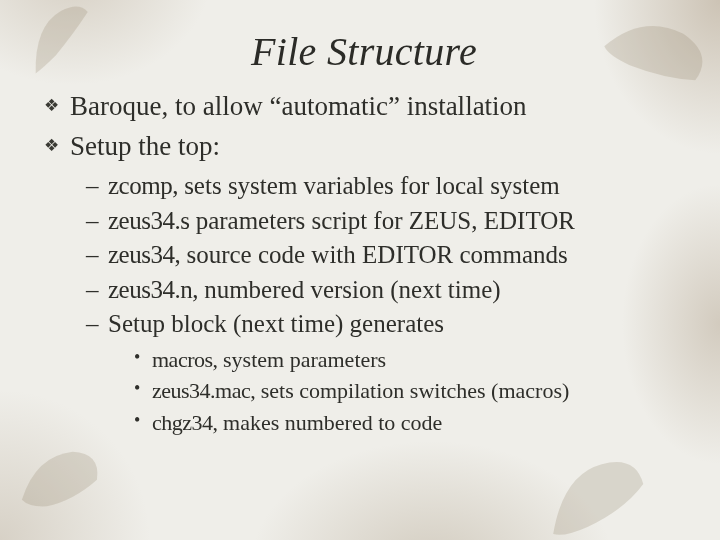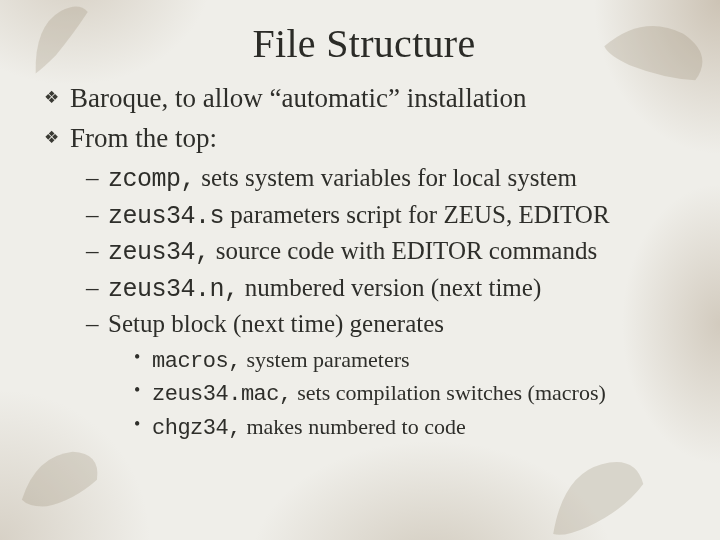--- a/index.html
+++ b/index.html
@@ -34,22 +34,23 @@
 
   .slide {
     position: relative;
     padding: 18px 34px 20px 42px;
     box-sizing: border-box;
     width: 100%;
     height: 100%;
   }
 
   h1.title {
-    margin: 2px 0 14px 0;
+    margin: 10px 0 14px 0;
     text-align: center;
+    font-style: italic;
     font-weight: 400;
     font-size: 40px;
     color: #2b2b27;
     letter-spacing: 0.3px;
   }
 
   ul.lvl1 {
     list-style: none;
     margin: 0;
     padding: 0 8px 0 2px;
@@ -102,21 +103,21 @@
   }
   ul.lvl3 > li > .bullet {
     position: absolute;
     left: 0;
     top: 0;
     color: #2f2f2b;
     font-size: 18px;
   }
 
   .mono {
-    font-family: Liberation Mono, monospace;
+    font-family: Liberation Serif, serif;
     letter-spacing: -0.5px;
   }
 </style>
 </head>
 <body>
 
 <svg class="deco d1" width="80" height="60" viewBox="0 0 80 60">
     <path d="M5 55 Q20 10 50 5 Q70 2 75 15 Q55 30 30 45 Q15 52 5 55 Z" fill="#8e7f64"></path>
   </svg>
 <svg class="deco d2" width="95" height="90" viewBox="0 0 95 90">
@@ -133,21 +134,21 @@
 
   <h1 class="title">File Structure</h1>
 
   <ul class="lvl1">
     <li>
       <span class="bullet">❖</span>
       <span>Baroque, to allow “automatic” installation</span>
     </li>
     <li>
       <span class="bullet">❖</span>
-      <span>From the top:</span>
+      <span>Setup the top:</span>
 
       <ul class="lvl2">
         <li>
           <span class="bullet">–</span>
           <span class="mono">zcomp,</span><span> sets system variables for local system</span>
         </li>
         <li>
           <span class="bullet">–</span>
           <span class="mono">zeus34.s</span><span>  parameters script for ZEUS, EDITOR</span>
         </li>

